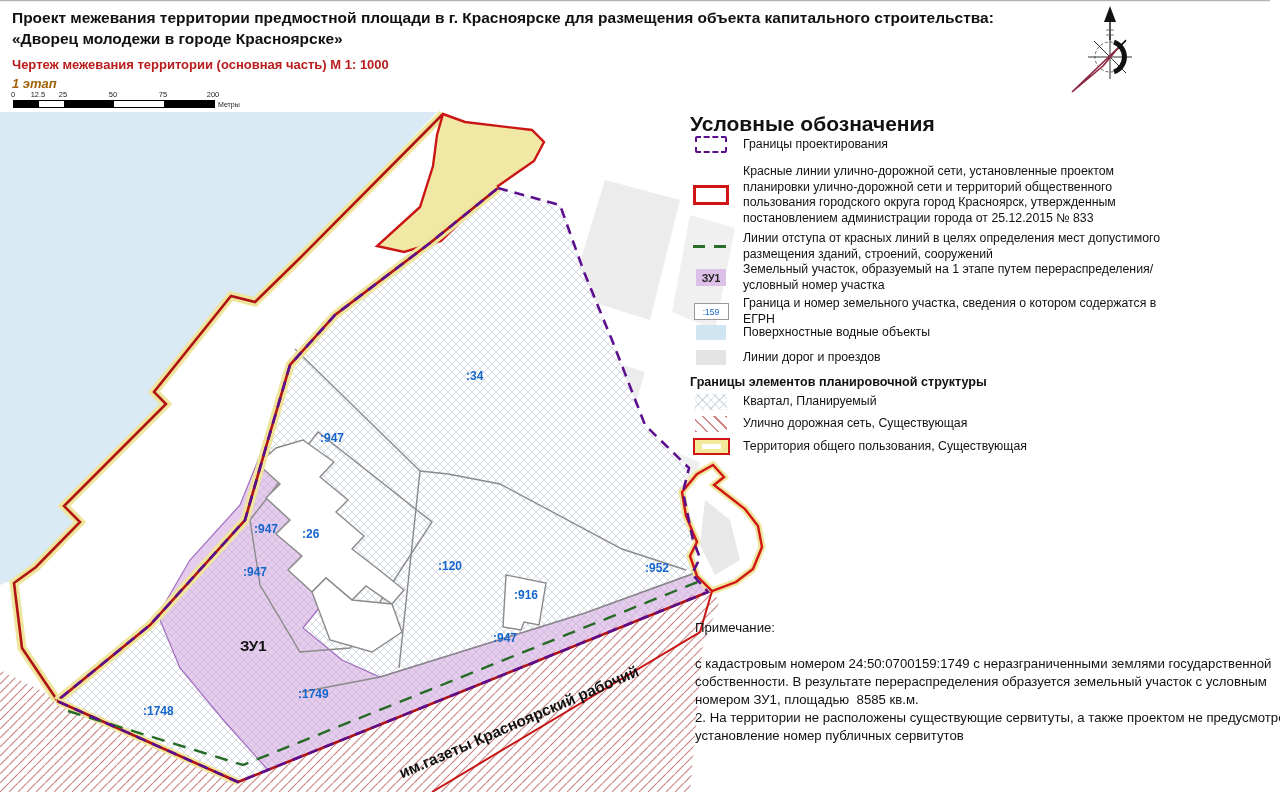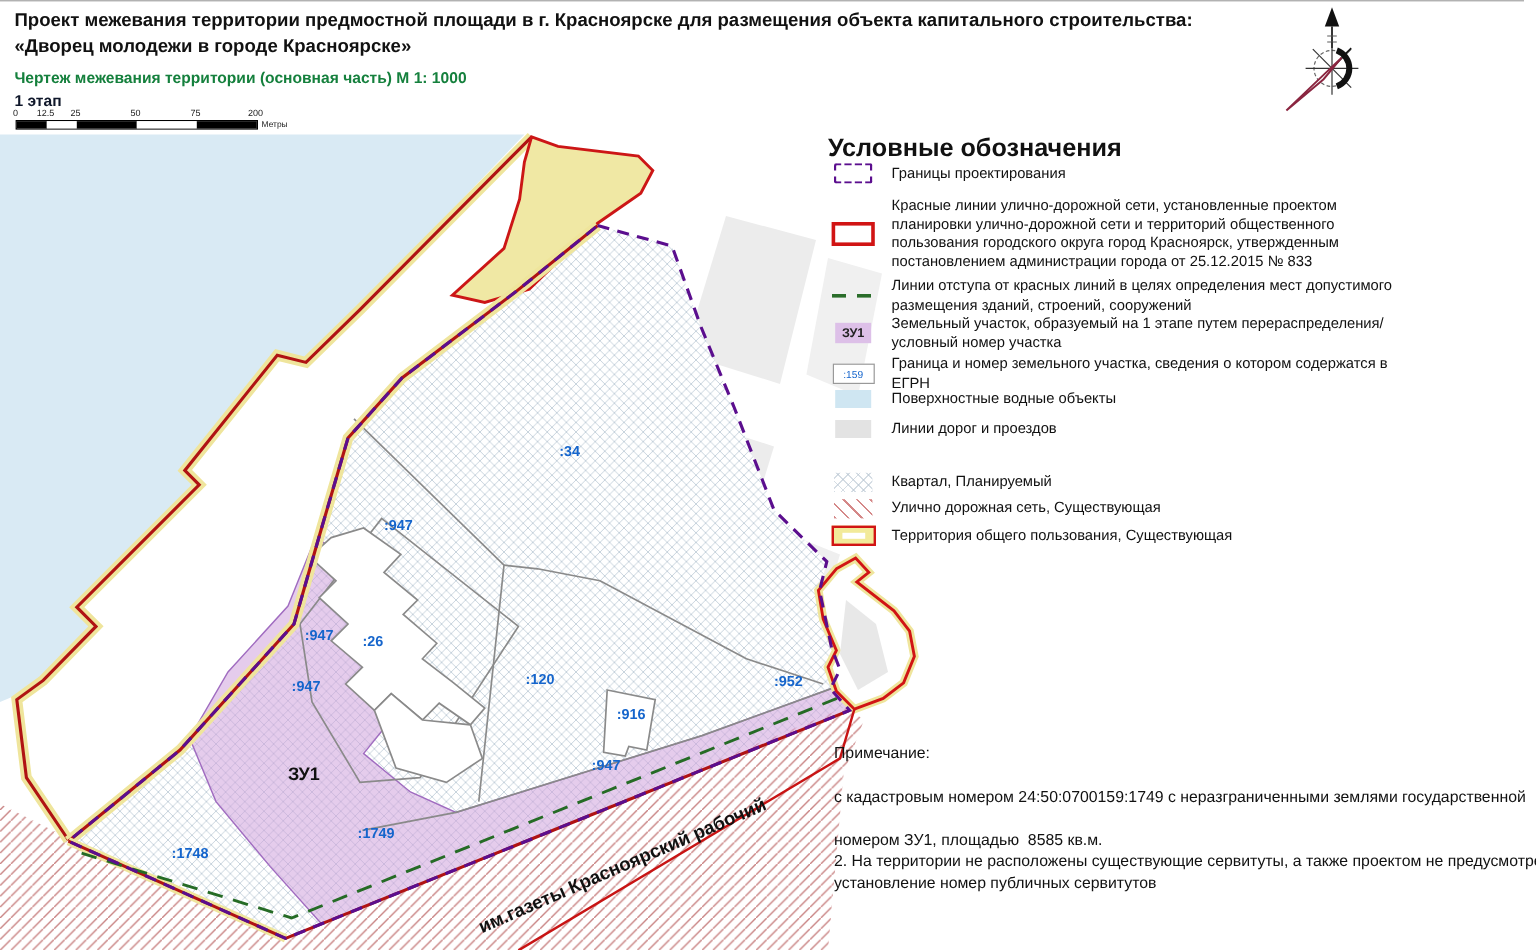--- a/index.html
+++ b/index.html
@@ -9,22 +9,22 @@
     font-family:"Liberation Sans", sans-serif;
     -webkit-font-smoothing:antialiased;
   }
   .abs{position:absolute;}
   
   .title{
     left:12px;top:8px;width:1050px;
     font-size:15.5px;font-weight:bold;color:#111;line-height:1.35;
     white-space:pre-line;
   }
-  .subtitle{left:12px;top:57px;font-size:13px;font-weight:bold;color:#15803d;}
-  .stage{left:12px;top:76px;font-size:13px;font-weight:bold;color:#0f172a;}
+  .subtitle{left:12px;top:57px;font-size:13px;font-weight:bold;color:#b91c1c;}
+  .stage{left:12px;top:76px;font-size:13px;font-weight:bold;color:#a16207;font-style:italic;}
   
   .sb-label{position:absolute;top:0;font-size:7.5px;color:#222;transform:translateX(-50%);}
   .sb-bar{position:absolute;top:10px;left:13px;width:200px;height:6px;border:1px solid #000;display:flex;}
   .sb-seg{height:100%;}
   .sb-unit{position:absolute;top:11px;left:218px;font-size:7px;color:#222;}
   
   .legend-title{font-size:21px;font-weight:bold;color:#111;}
   .lrow{position:absolute;left:0;display:flex;align-items:center;gap:11px;}
   .licon{width:42px;flex:none;display:flex;align-items:center;justify-content:center;}
   .ltext{font-size:12.3px;line-height:15.6px;color:#111;white-space:pre-line;width:545px;}
@@ -226,20 +226,21 @@
     <div class="ltext">Поверхностные водные объекты</div>
   </div>
 
   <div class="lrow" style="top:238px">
     <div class="licon">
         <div class="sw-road"></div>
       </div>
     <div class="ltext">Линии дорог и проездов</div>
   </div>
 
+  <div class="lsub" style="top:263px">Границы элементов планировочной структуры</div>
 
   <div class="lrow" style="top:282px">
     <div class="licon">
         <div class="sw-quartal"></div>
       </div>
     <div class="ltext">Квартал, Планируемый</div>
   </div>
 
   <div class="lrow" style="top:304px">
     <div class="licon">
@@ -254,20 +255,21 @@
           <span></span>
         </div>
       </div>
     <div class="ltext">Территория общего пользования, Существующая</div>
   </div>
 </div>
 
 <div class="abs" style="left:695px;top:620px;width:600px;height:140px">
   <div class="note-line" style="top:0">Примечание:</div>
   <div class="note-line" style="top:36px">с кадастровым номером 24:50:0700159:1749 с неразграниченными землями государственной</div>
+  <div class="note-line" style="top:54px">собственности. В результате перераспределения образуется земельный участок с условным</div>
   <div class="note-line" style="top:72px">номером ЗУ1, площадью  8585 кв.м.</div>
   <div class="note-line" style="top:90px">2. На территории не расположены существующие сервитуты, а также проектом не предусмотрено</div>
   <div class="note-line" style="top:108px">установление номер публичных сервитутов</div>
 </div>
 
 <div class="plabel" style="left:466px;top:369px">:34</div>
 <div class="plabel" style="left:320px;top:431px">:947</div>
 <div class="plabel" style="left:254px;top:522px">:947</div>
 <div class="plabel" style="left:243px;top:565px">:947</div>
 <div class="plabel" style="left:302px;top:527px">:26</div>

